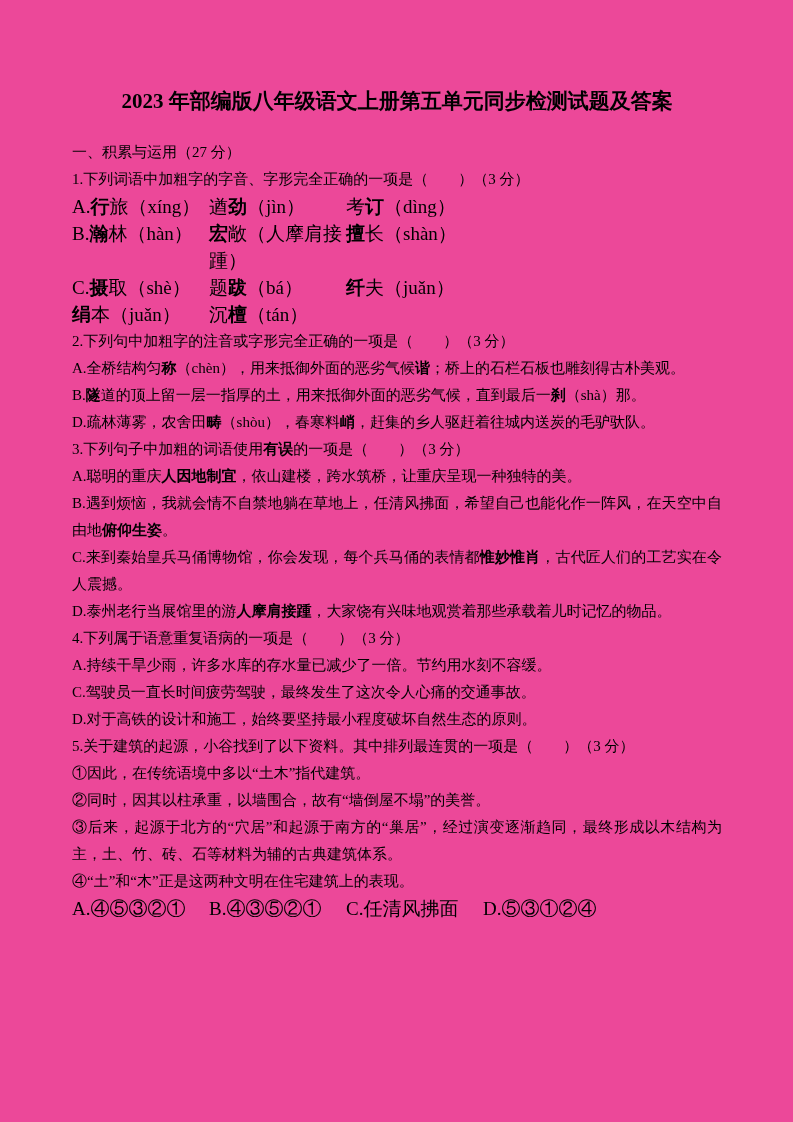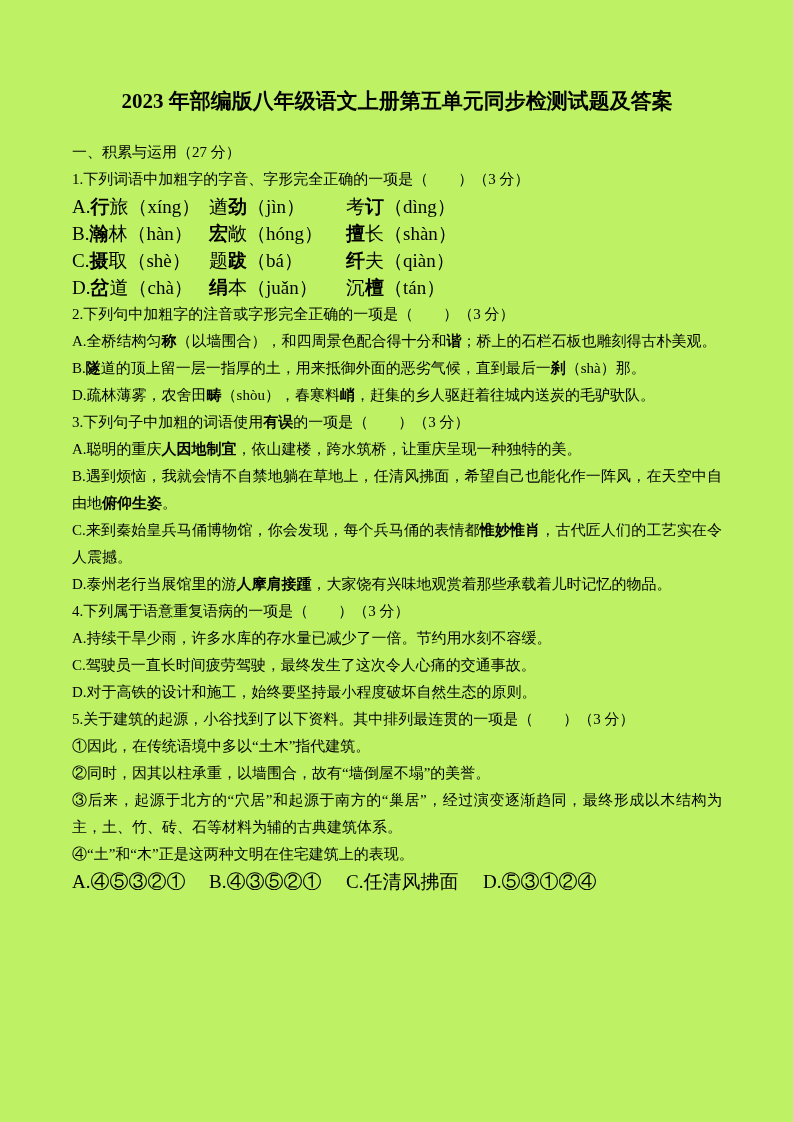--- a/index.html
+++ b/index.html
@@ -13,21 +13,21 @@
     position: relative;
     font-family: "Liberation Serif", "DejaVu Serif", serif;
     color: #000000;
     overflow: hidden;
   }
   .page {
     position: absolute;
     inset: 0;
     box-sizing: border-box;
     padding: 86px 71px 0 72px;
-    background: #bef264;
+    background: #ec4899;
   }
   .title {
     margin: 0 0 23px 0;
     font-size: 21px;
     line-height: 30px;
     font-weight: bold;
     text-align: center;
     white-space: nowrap;
   }
   .doc-body { display: block; }
@@ -54,35 +54,34 @@
   <main class="doc-body">
       <div class="para"><span>一、积累与运用（27 分）</span></div>
       <div class="para"><span>1.下列词语中加粗字的字音、字形完全正确的一项是（　　）（3 分）</span></div>
       <div class="row">
         <div class="col"><span>A.</span><b>行</b><span>旅（xíng）</span></div>
         <div class="col"><span>遒</span><b>劲</b><span>（jìn）</span></div>
         <div class="col"><span>考</span><b>订</b><span>（dìng）</span></div>
       </div>
       <div class="row">
         <div class="col"><span>B.</span><b>瀚</b><span>林（hàn）</span></div>
-        <div class="col"><b>宏</b><span>敞（hóng）</span></div>
+        <div class="col"><b>宏</b><span>敞（人摩肩接踵）</span></div>
         <div class="col"><b>擅</b><span>长（shàn）</span></div>
       </div>
       <div class="row">
         <div class="col"><span>C.</span><b>摄</b><span>取（shè）</span></div>
         <div class="col"><span>题</span><b>跋</b><span>（bá）</span></div>
-        <div class="col"><b>纤</b><span>夫（qiàn）</span></div>
+        <div class="col"><b>纤</b><span>夫（juǎn）</span></div>
       </div>
       <div class="row">
-        <div class="col"><span>D.</span><b>岔</b><span>道（chà）</span></div>
         <div class="col"><b>绢</b><span>本（juǎn）</span></div>
         <div class="col"><span>沉</span><b>檀</b><span>（tán）</span></div>
       </div>
       <div class="para"><span>2.下列句中加粗字的注音或字形完全正确的一项是（　　）（3 分）</span></div>
-      <div class="para"><span>A.全桥结构匀</span><b>称</b><span>（以墙围合），和四周景色配合得十分和</span><b>谐</b><span>；桥上的石栏石板也雕刻得古朴美观。</span></div>
+      <div class="para"><span>A.全桥结构匀</span><b>称</b><span>（chèn），用来抵御外面的恶劣气候</span><b>谐</b><span>；桥上的石栏石板也雕刻得古朴美观。</span></div>
       <div class="para"><span>B.</span><b>隧</b><span>道的顶上留一层一指厚的土，用来抵御外面的恶劣气候，直到最后一</span><b>刹</b><span>（shà）那。</span></div>
       <div class="para"><span>D.疏林薄雾，农舍田</span><b>畴</b><span>（shòu），春寒料</span><b>峭</b><span>，赶集的乡人驱赶着往城内送炭的毛驴驮队。</span></div>
       <div class="para"><span>3.下列句子中加粗的词语使用</span><b>有误</b><span>的一项是（　　）（3 分）</span></div>
       <div class="para"><span>A.聪明的重庆</span><b>人因地制宜</b><span>，依山建楼，跨水筑桥，让重庆呈现一种独特的美。</span></div>
       <div class="para"><span>B.遇到烦恼，我就会情不自禁地躺在草地上，任清风拂面，希望自己也能化作一阵风，在天空中自由地</span><b>俯仰生姿</b><span>。</span></div>
       <div class="para"><span>C.来到秦始皇兵马俑博物馆，你会发现，每个兵马俑的表情都</span><b>惟妙惟肖</b><span>，古代匠人们的工艺实在令人震撼。</span></div>
       <div class="para"><span>D.泰州老行当展馆里的游</span><b>人摩肩接踵</b><span>，大家饶有兴味地观赏着那些承载着儿时记忆的物品。</span></div>
       <div class="para"><span>4.下列属于语意重复语病的一项是（　　）（3 分）</span></div>
       <div class="para"><span>A.持续干旱少雨，许多水库的存水量已减少了一倍。节约用水刻不容缓。</span></div>
       <div class="para"><span>C.驾驶员一直长时间疲劳驾驶，最终发生了这次令人心痛的交通事故。</span></div>

